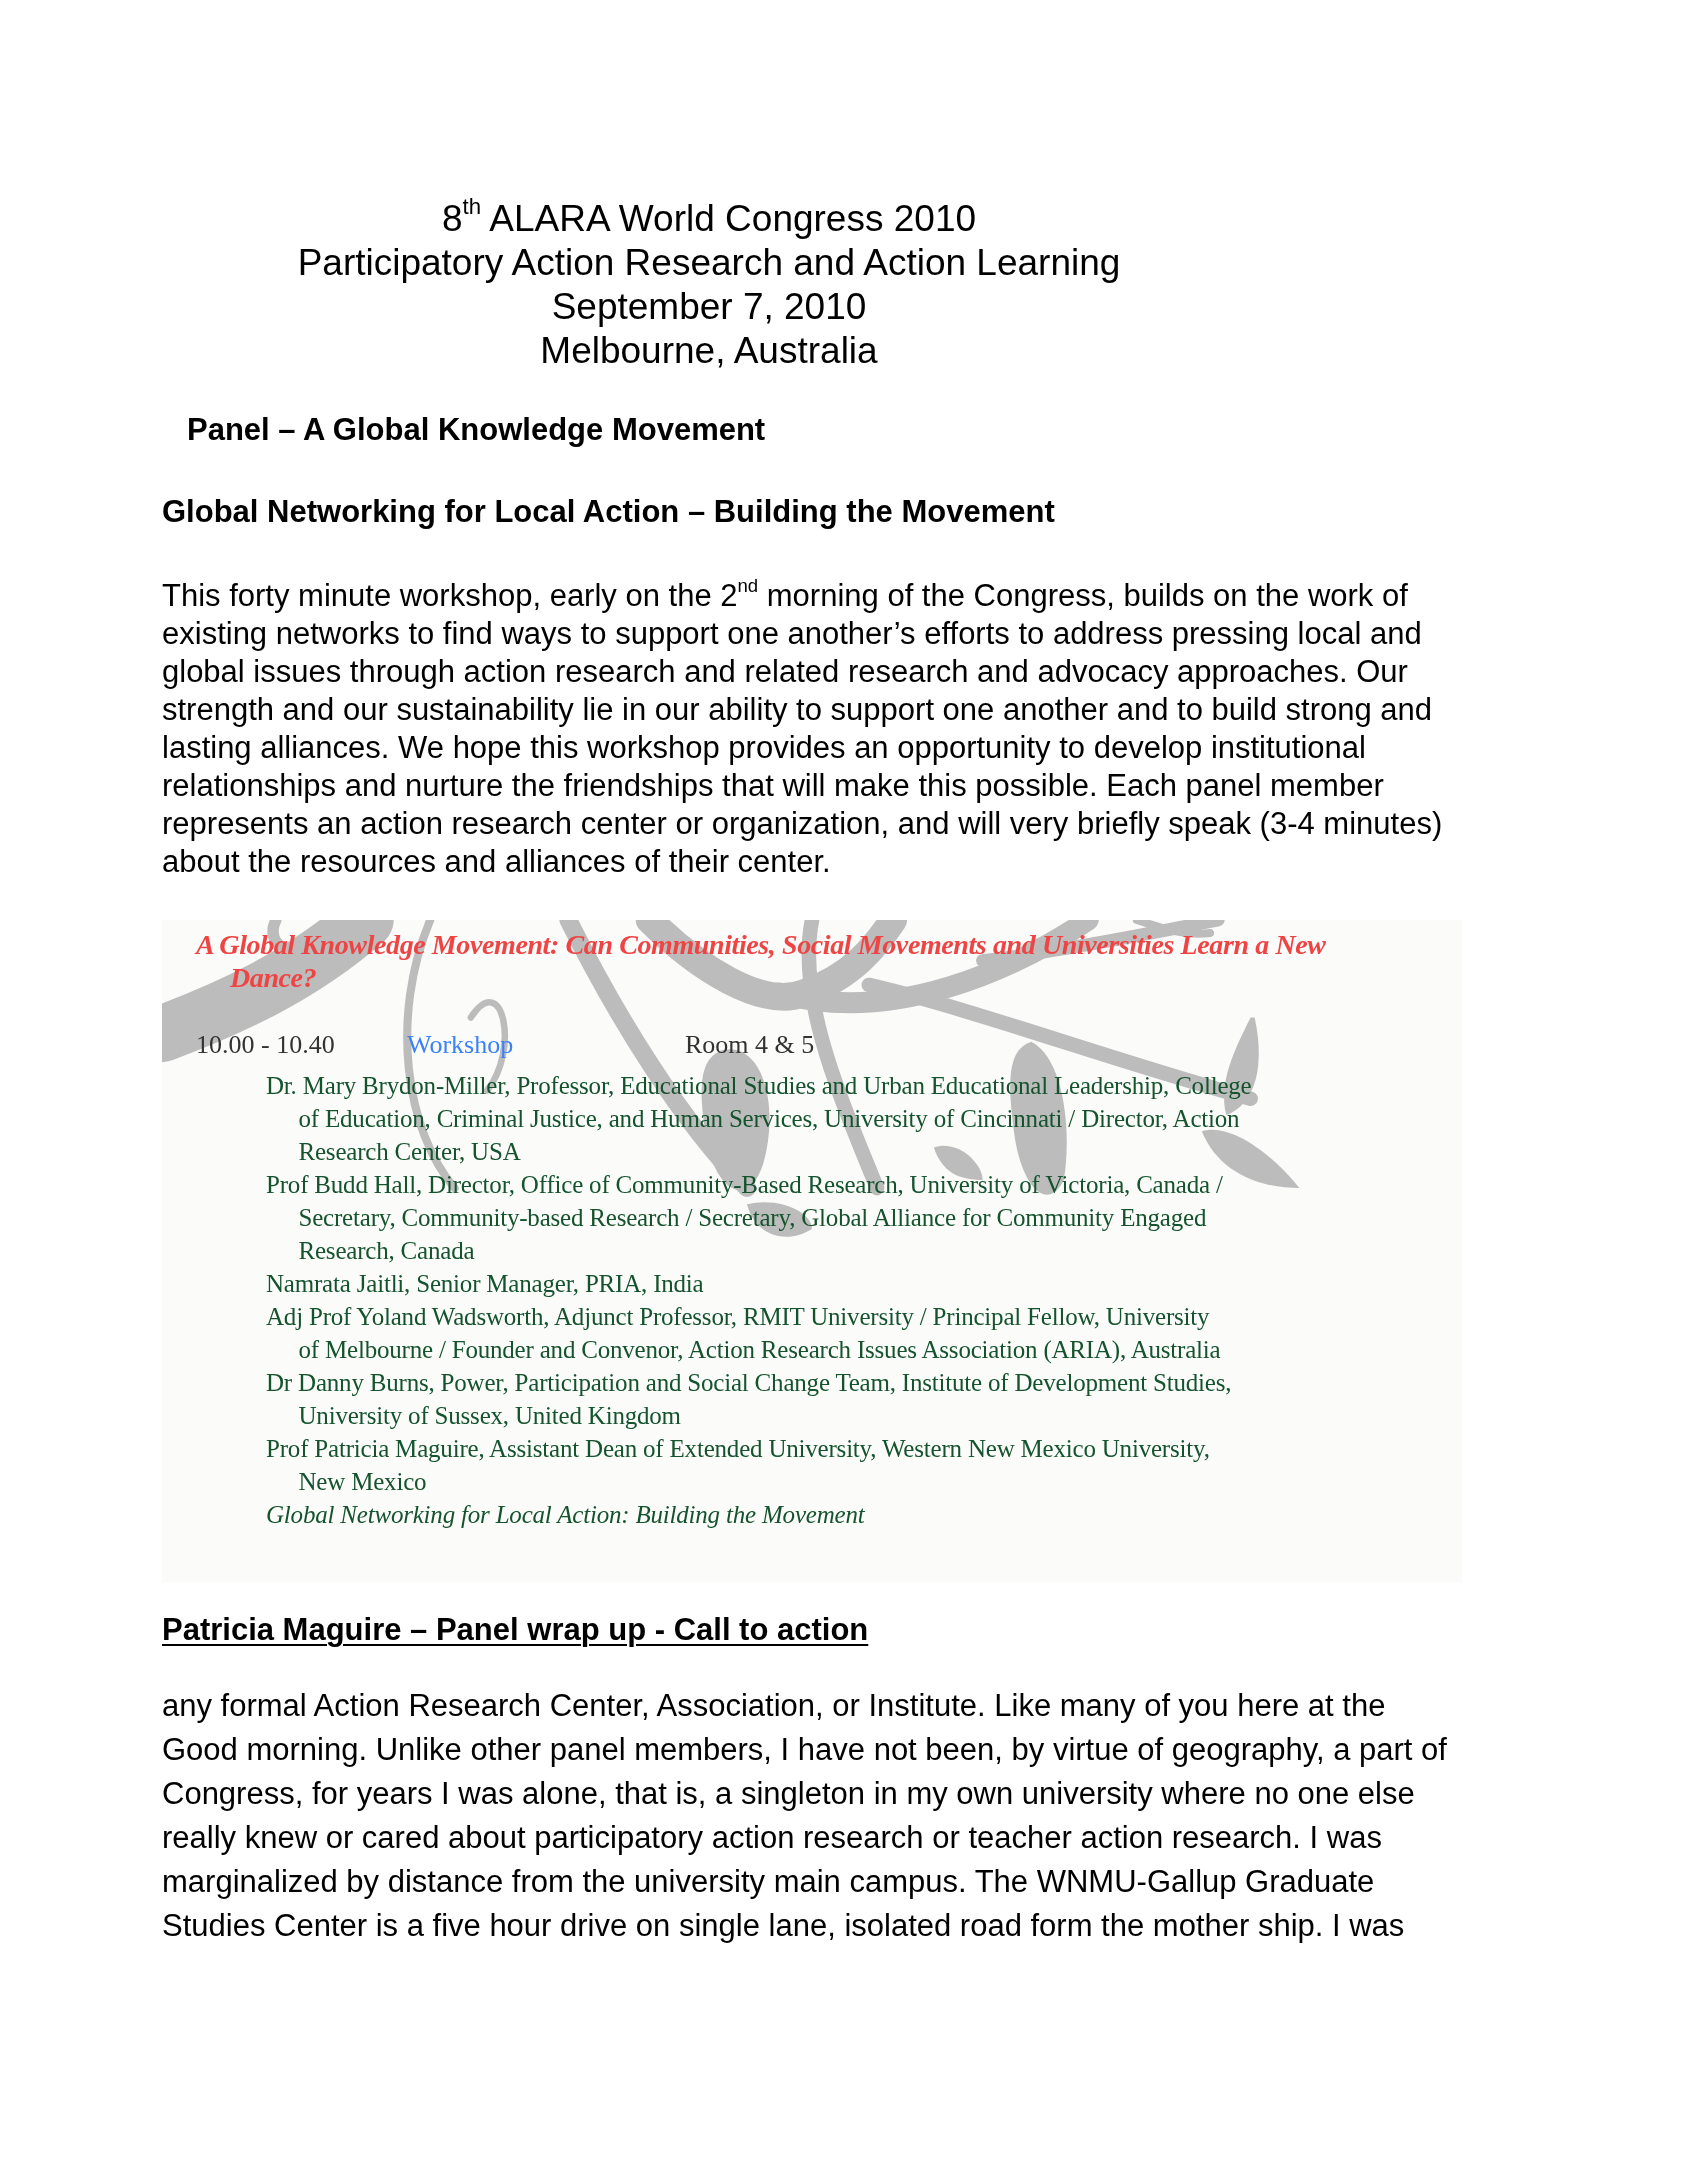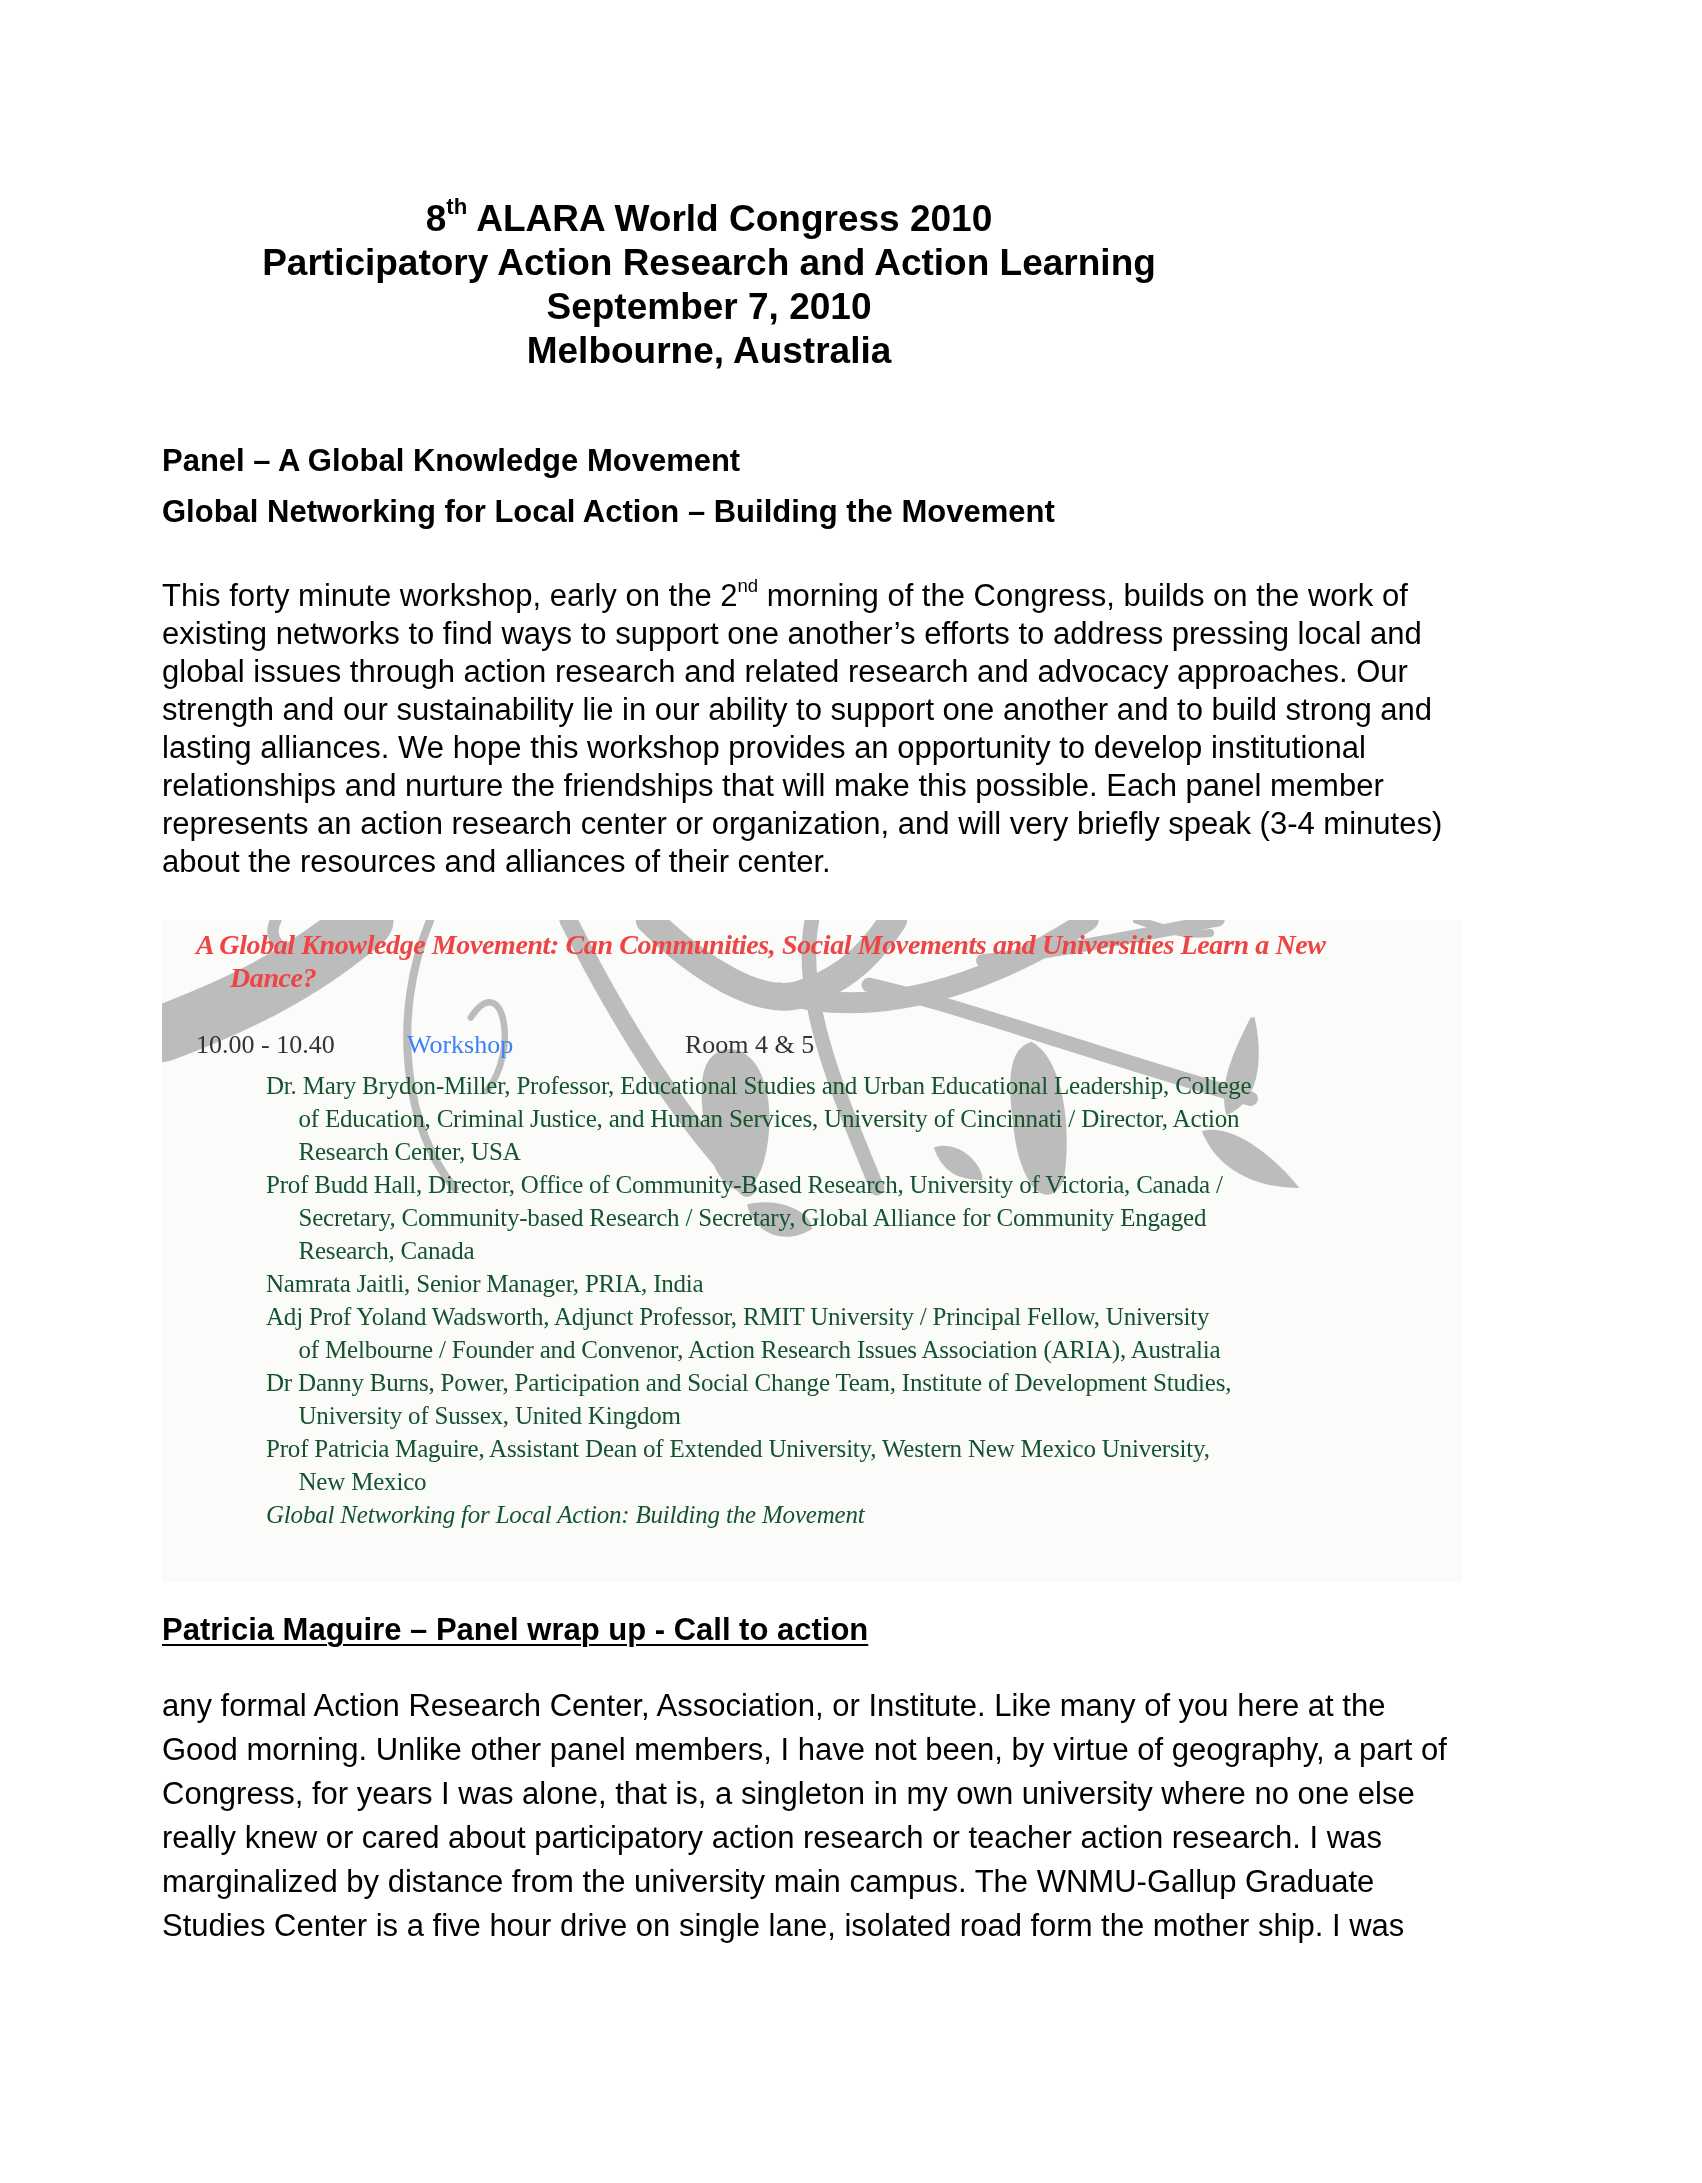--- a/index.html
+++ b/index.html
@@ -1,17 +1,17 @@
 <!DOCTYPE html>
 <html style="font-size:13px"><head>
 <meta charset="utf-8">
 <style>
   html, body { margin: 0; padding: 0; background: #ffffff; }
   body { width: 1702px; height: 2183px; position: relative; overflow: hidden; font-family: "Liberation Sans", sans-serif; color: #000; }
-  .title-block { position: absolute; left: 0; top: 197px; width: 1418px; text-align: center; font-weight: bold; font-size: 37px; line-height: 44px; }
+  .title-block { position: absolute; left: 0; top: 197px; width: 1418px; text-align: center; font-weight: normal; font-size: 37px; line-height: 44px; }
   .title-block div { white-space: nowrap; }
   sup { font-size: 60%; line-height: 0; position: relative; top: -0.15em; vertical-align: super; }
   .h { position: absolute; left: 162px; font-weight: bold; font-size: 31px; white-space: nowrap; }
   .para { position: absolute; left: 162px; width: 1381px; font-size: 31px; line-height: 38px; }
   .para div { white-space: nowrap; }
   .scan { position: absolute; left: 162px; top: 920px; width: 1300px; height: 662px; background: #fbfbfa; overflow: hidden; font-family: "Liberation Serif", serif; }
   .scan svg.deco { position: absolute; left: 0; top: 0; }
   .scan .st { position: absolute; white-space: nowrap; }
   .scan .title { left: 34px; top: 8.1px; font-size: 28px; font-weight: bold; font-style: italic; color: #ef4444; line-height: 33px; letter-spacing: -0.4px; }
   .scan .title .cont { padding-left: 34px; }
@@ -27,21 +27,21 @@
 </head>
 <body>
 
 <div class="title-block">
   <div><span>8</span><sup>th</sup><span> ALARA World Congress 2010</span></div>
   <div>Participatory Action Research and Action Learning</div>
   <div>September 7, 2010</div>
   <div>Melbourne, Australia</div>
 </div>
 
-<div class="h" style="top:443px;">Panel – A Global Knowledge Movement</div>
+<div class="h" style="top:412px;margin-left:25px;">Panel – A Global Knowledge Movement</div>
 <div class="h" style="top:494px;">Global Networking for Local Action – Building the Movement</div>
 
 <div class="para" style="top:577px;">
   <div><span>This forty minute workshop, early on the 2</span><sup>nd</sup><span> morning of the Congress, builds on the work of</span></div>
   <div>existing networks to find ways to support one another’s efforts to address pressing local and</div>
   <div>global issues through action research and related research and advocacy approaches. Our</div>
   <div>strength and our sustainability lie in our ability to support one another and to build strong and</div>
   <div>lasting alliances. We hope this workshop provides an opportunity to develop institutional</div>
   <div>relationships and nurture the friendships that will make this possible. Each panel member</div>
   <div>represents an action research center or organization, and will very briefly speak (3-4 minutes)</div>

